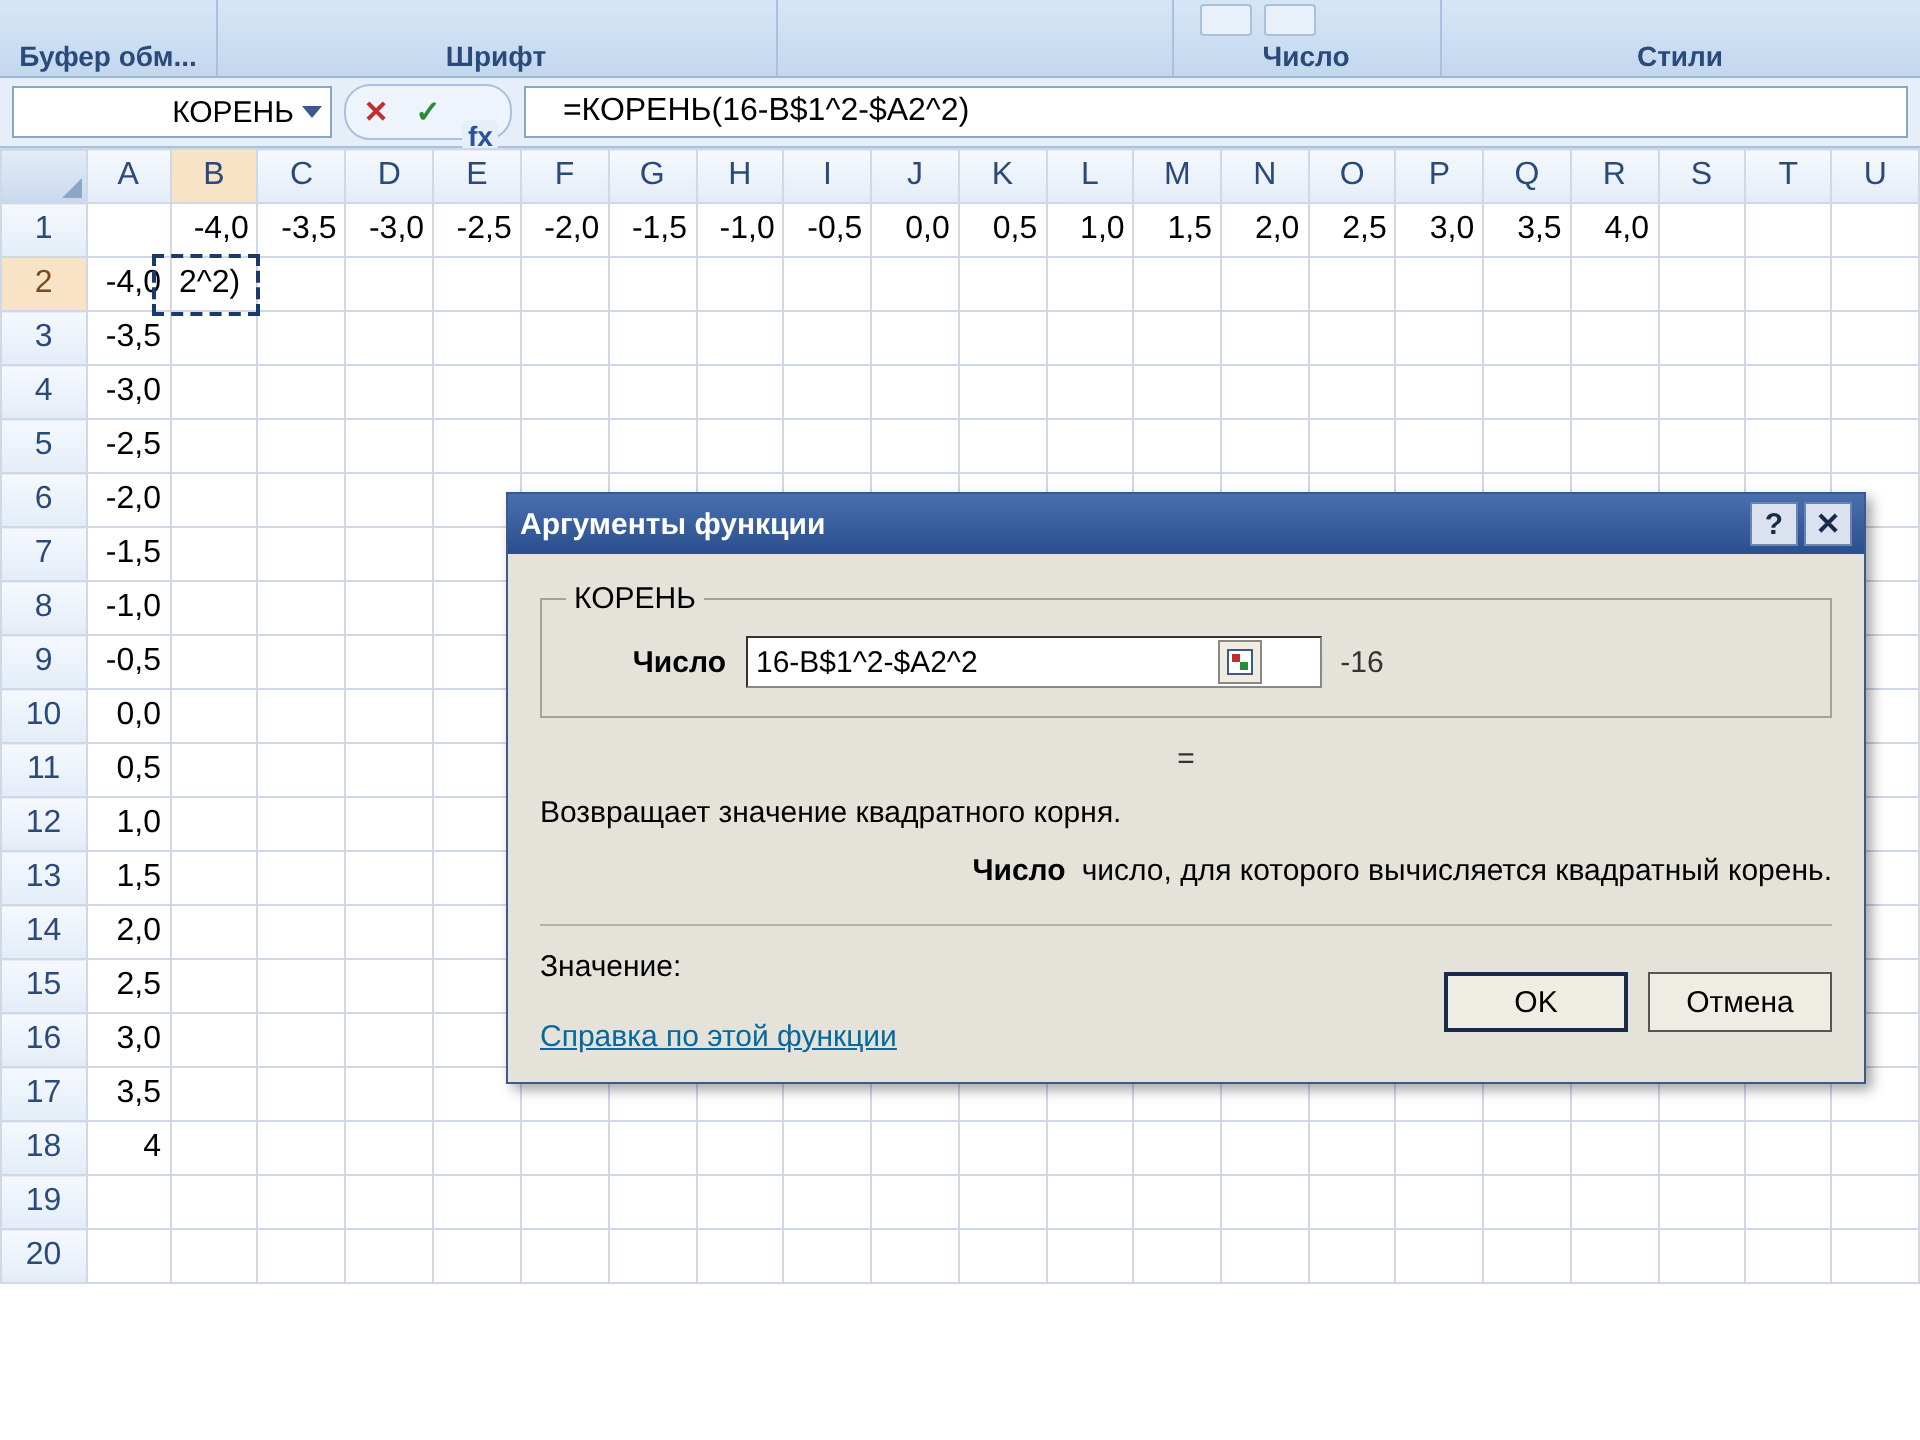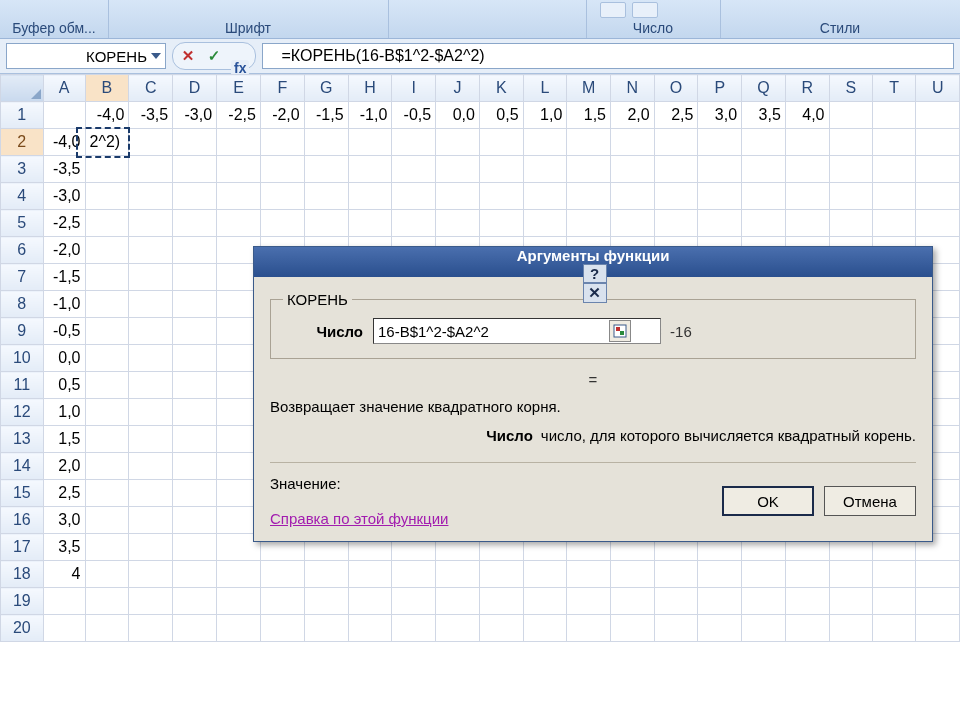--- a/index.html
+++ b/index.html
@@ -16,20 +16,21 @@
   }
 
   
   .ribbon-groups {
     height: 38px;
     background: linear-gradient(#d7e6f7, #c3d7ee);
     border-bottom: 1px solid #9cb6d8;
     display: flex;
     align-items: center;
     position: relative;
+    font-weight: bold;
   }
   .ribbon-group {
     position: absolute;
     bottom: 2px;
     font-size: 14px;
     color: #2a4a7a;
     text-align: center;
   }
   .ribbon-sep {
     position: absolute;
@@ -198,21 +199,20 @@
     font-size: 15px;
   }
   .dlg-title {
     height: 30px;
     background: linear-gradient(#4a6fae, #2a4f8e);
     color: #fff;
     display: flex;
     align-items: center;
     padding: 0 6px;
     font-weight: bold;
-    flex-direction: column;
   }
   .dlg-title .spacer { flex: 1; }
   .dlg-title .tbtn {
     width: 22px;
     height: 20px;
     background: #d9e2ee;
     border: 1px solid #6a84ad;
     color: #1a2a4a;
     display: flex;
     align-items: center;
@@ -296,21 +296,21 @@
     display: flex;
     align-items: center;
   }
   .dlg-bottom .left {
     flex: 1;
   }
   .dlg-bottom .value-label {
     margin-bottom: 18px;
   }
   .help-link {
-    color: #a21caf;
+    color: #0369a1;
     text-decoration: underline;
     cursor: pointer;
   }
   .dlg-btn {
     width: 92px;
     height: 30px;
     margin-left: 10px;
     background: #efece3;
     border: 1px solid #555;
     font-size: 15px;

